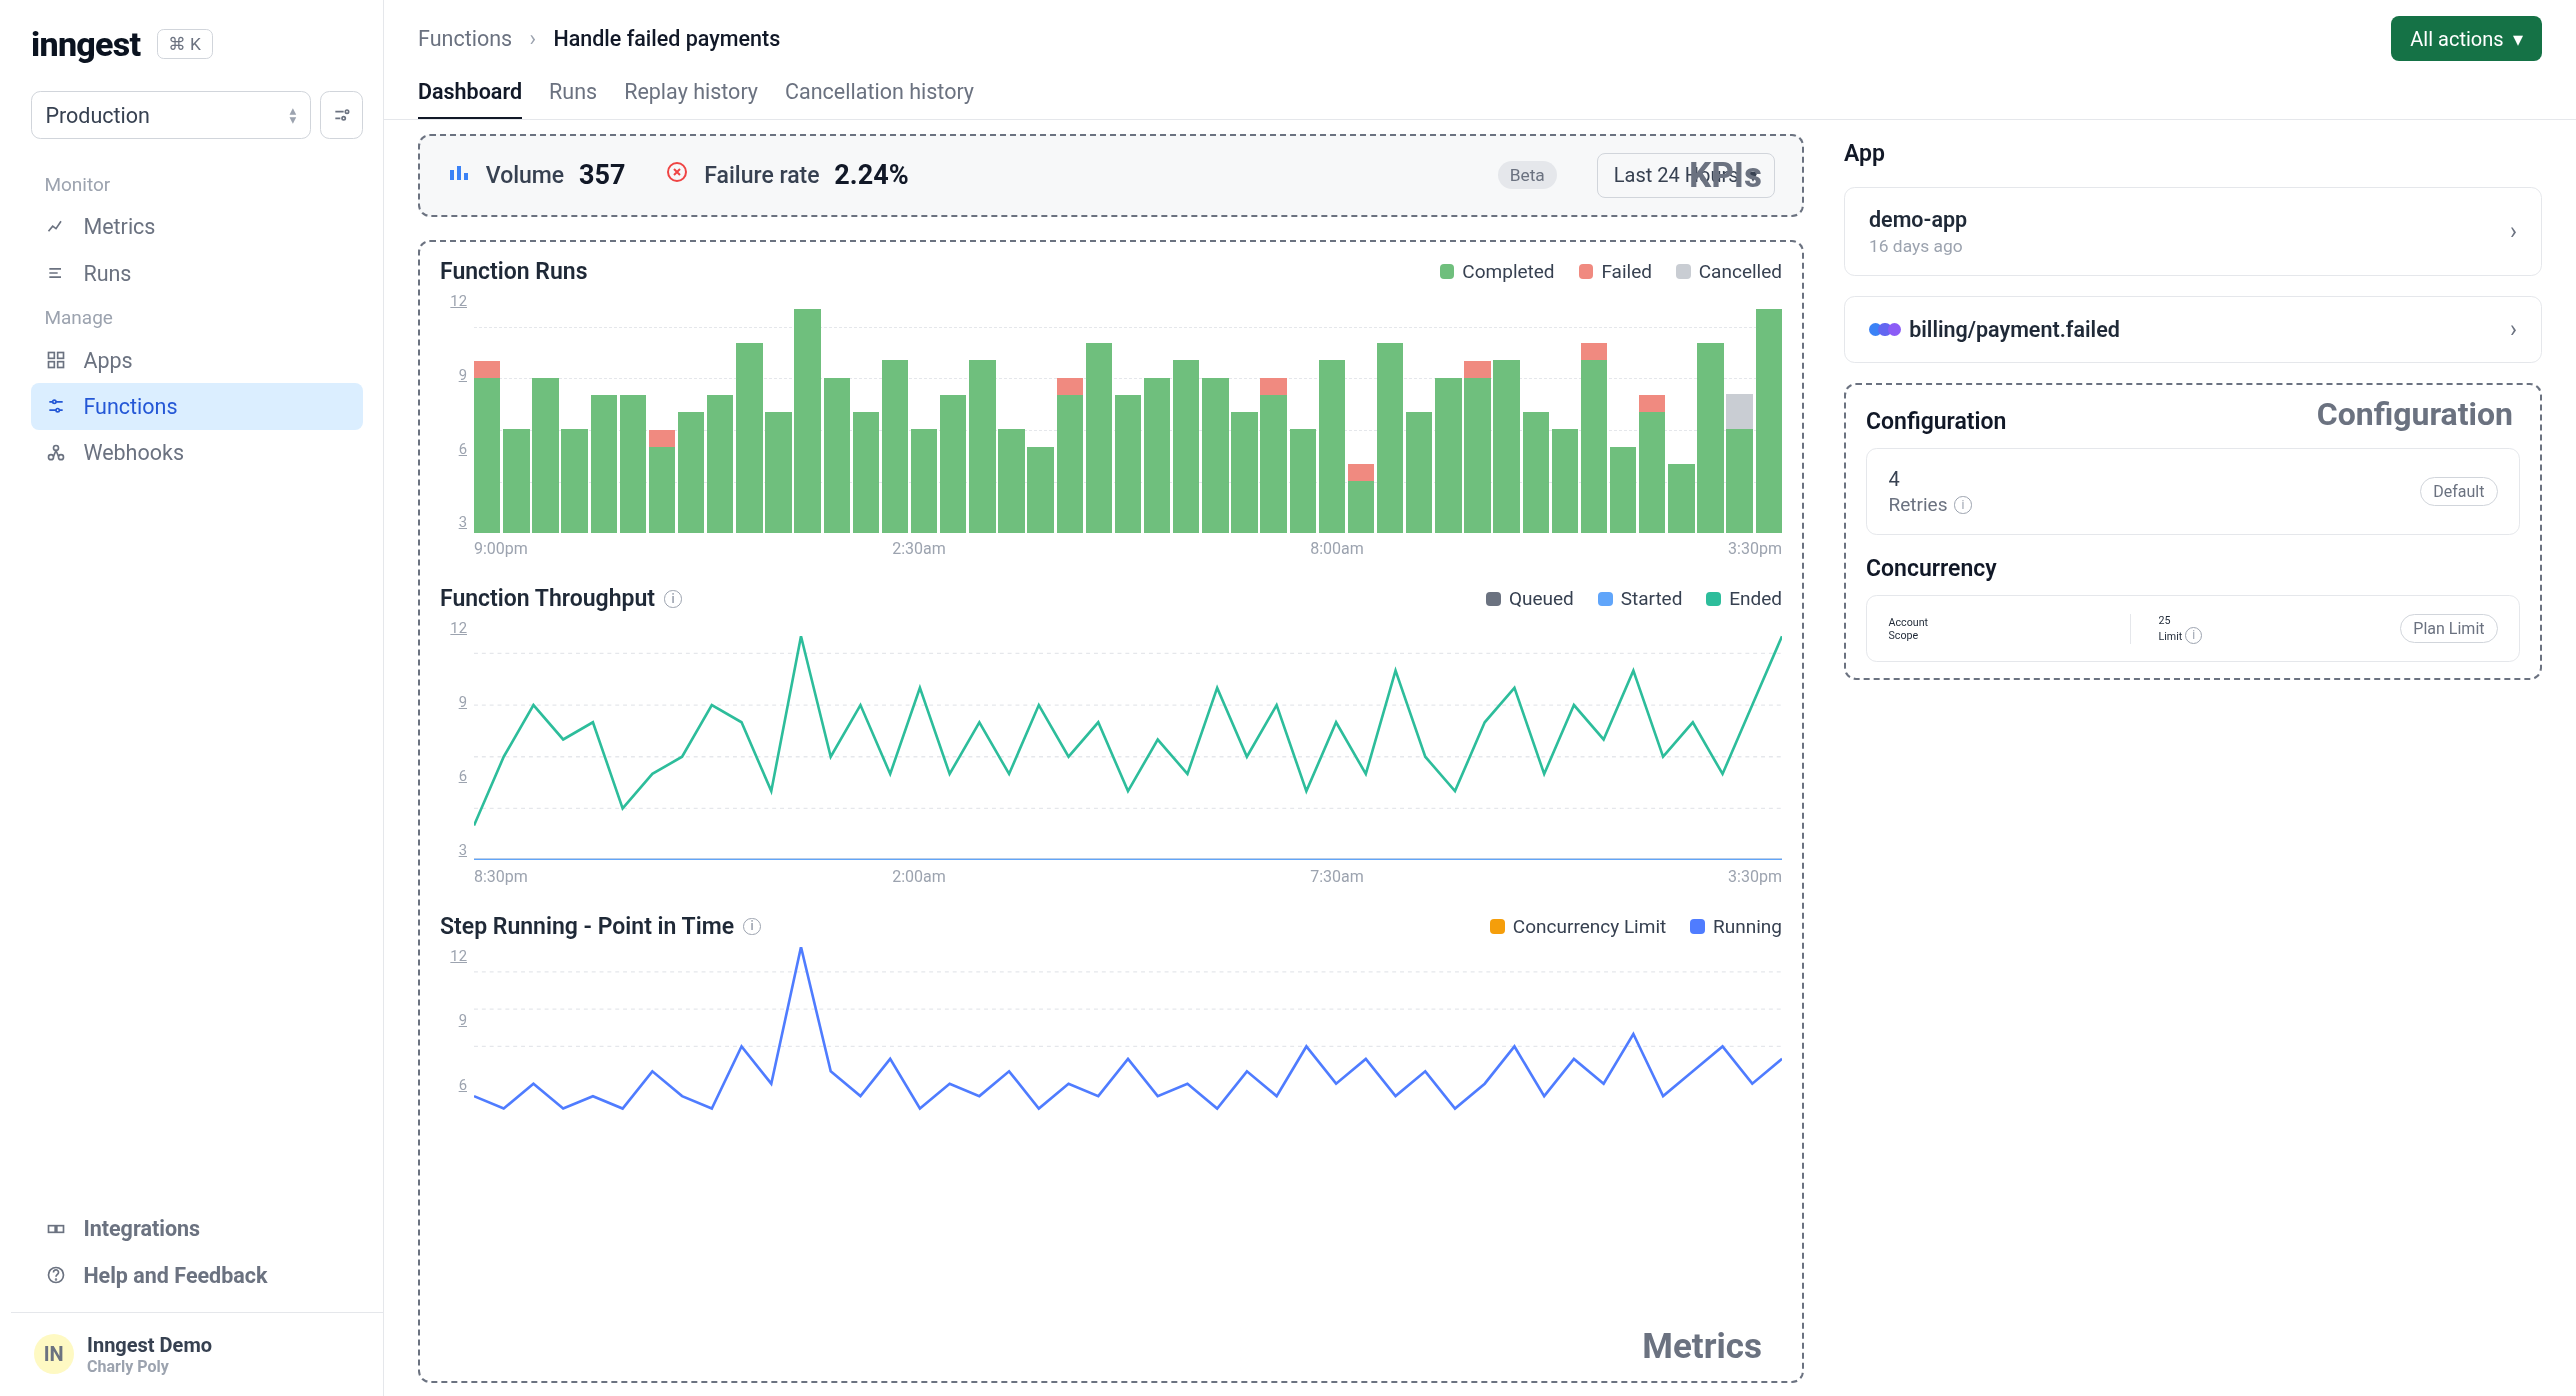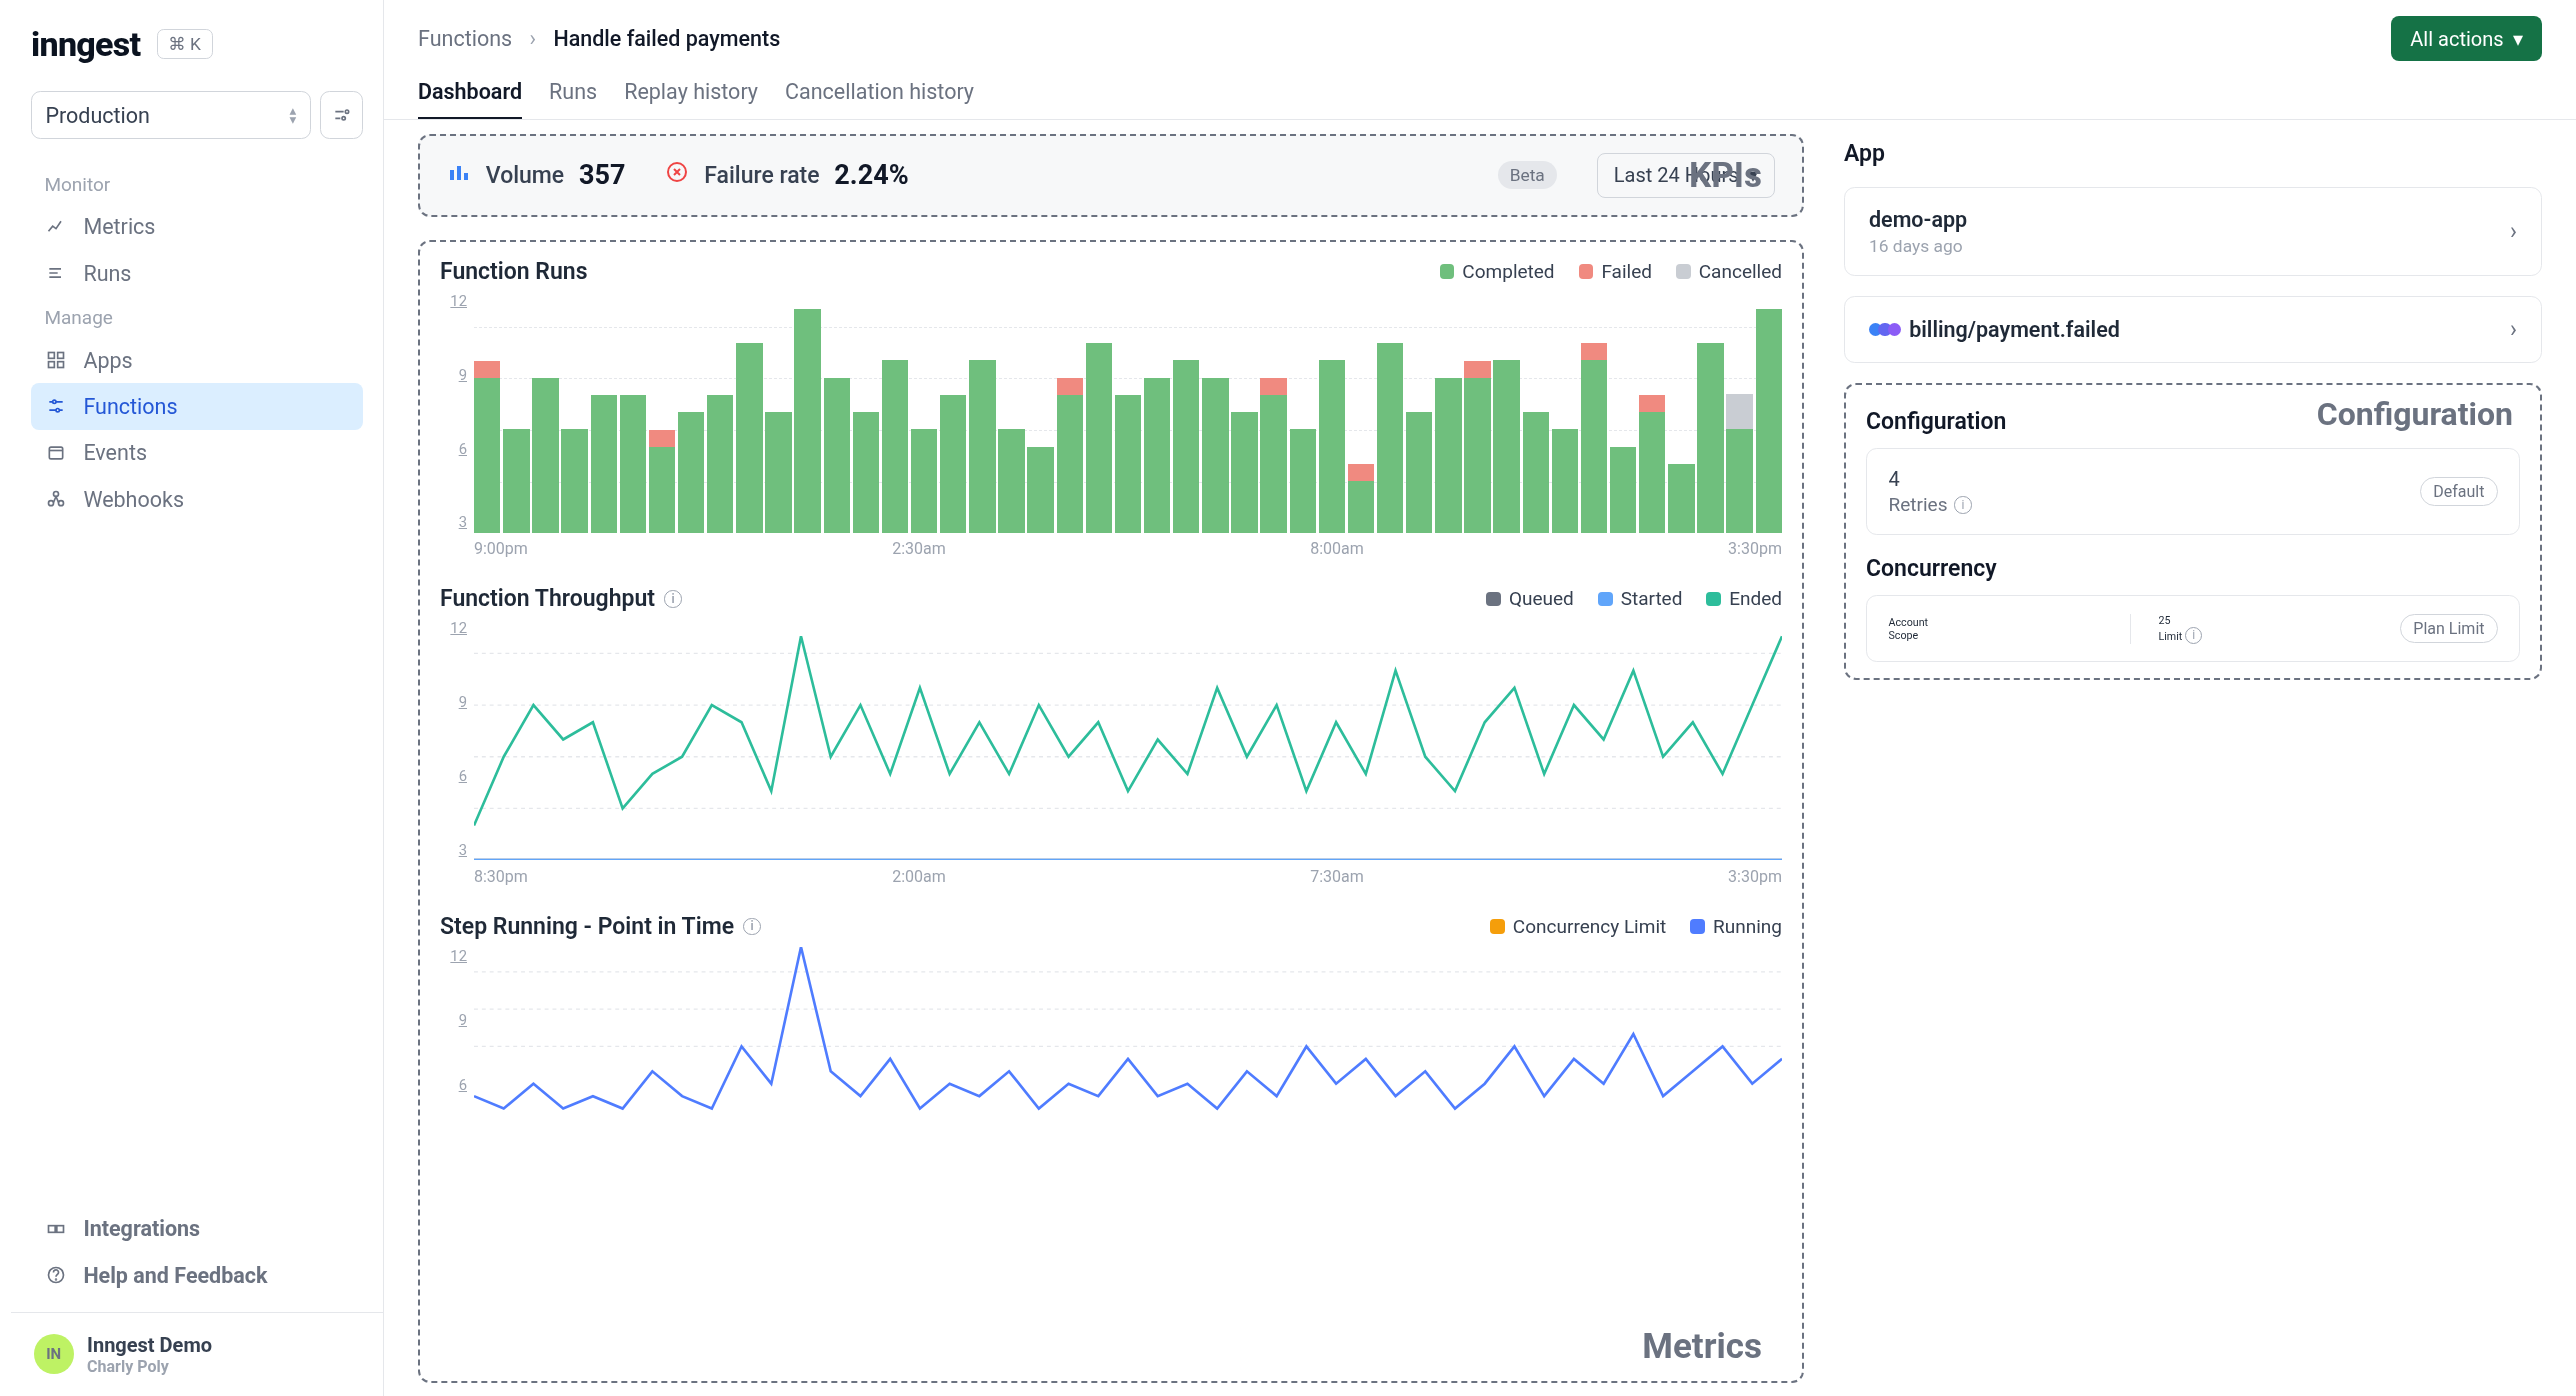--- a/index.html
+++ b/index.html
@@ -45,23 +45,23 @@
   display: flex; align-items: center; gap: 16px;
   padding: 10.7px 13.4px; border-radius: 8px;
   font-size: 21.5px; color: #6b7280;
 }
 .nav-item.active { background: #dbeeff; color: #2457d6; }
 .nav-item .icon { width: 23px; height: 23px; display: flex; align-items: center; justify-content: center; }
 .sidebar-bottom { margin-top: auto; font-weight: bold; }
 .divider { border-top: 1.3px solid #e5e7eb; margin: 13.4px -20px; }
 .user-row { display: flex; align-items: center; gap: 13.4px; padding: 6.7px 2.7px; }
 .avatar {
-  width: 40px; height: 40px; border-radius: 50%; background: #bef264;
+  width: 40px; height: 40px; border-radius: 50%; background: #fef9c3;
   display: flex; align-items: center; justify-content: center;
-  font-size: 15px; color: #6b7280;
+  font-size: 20px; color: #6b7280;
 }
 .user-name { font-size: 20px; color: #374151; }
 .user-sub { font-size: 16px; color: #9ca3af; }
 
 
 .main { flex: 1; display: flex; flex-direction: column; overflow: hidden; }
 .topbar {
   display: flex; align-items: center; justify-content: space-between;
   padding: 16px 34px 0 34px;
 }
@@ -244,29 +244,20 @@
               <path d="M4 7h4M12 7h8M4 17h8M16 17h4"></path>
               <circle cx="10" cy="7" r="2"></circle>
               <circle cx="14" cy="17" r="2"></circle>
             </svg>
           </span>
           <span>Functions</span>
         </div>
         <div class="nav-item">
           <span class="icon">
             <svg width="20" height="20" viewBox="0 0 24 24" fill="none" stroke="currentColor" stroke-width="2">
-              <rect x="4" y="5" width="16" height="14" rx="2"></rect>
-              <path d="M4 9h16"></path>
-            </svg>
-          </span>
-          <span>Events</span>
-        </div>
-        <div class="nav-item">
-          <span class="icon">
-            <svg width="20" height="20" viewBox="0 0 24 24" fill="none" stroke="currentColor" stroke-width="2">
               <circle cx="6" cy="17" r="3"></circle>
               <circle cx="18" cy="17" r="3"></circle>
               <circle cx="12" cy="6" r="3"></circle>
               <path d="M9 16l3-7 3 7"></path>
             </svg>
           </span>
           <span>Webhooks</span>
         </div>
       </div>
 

